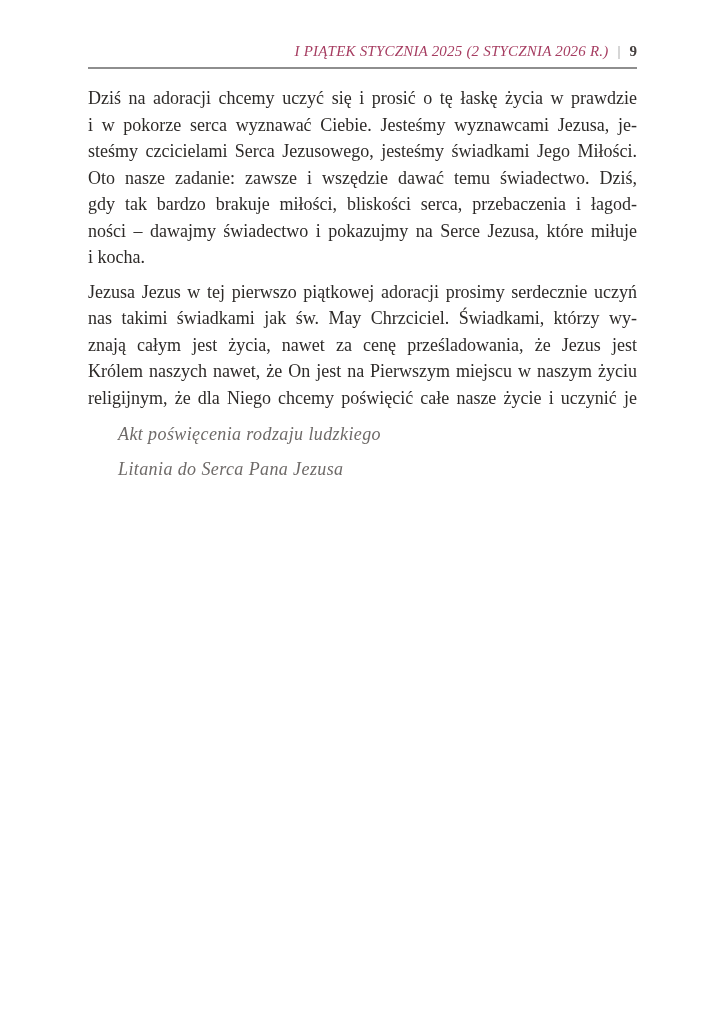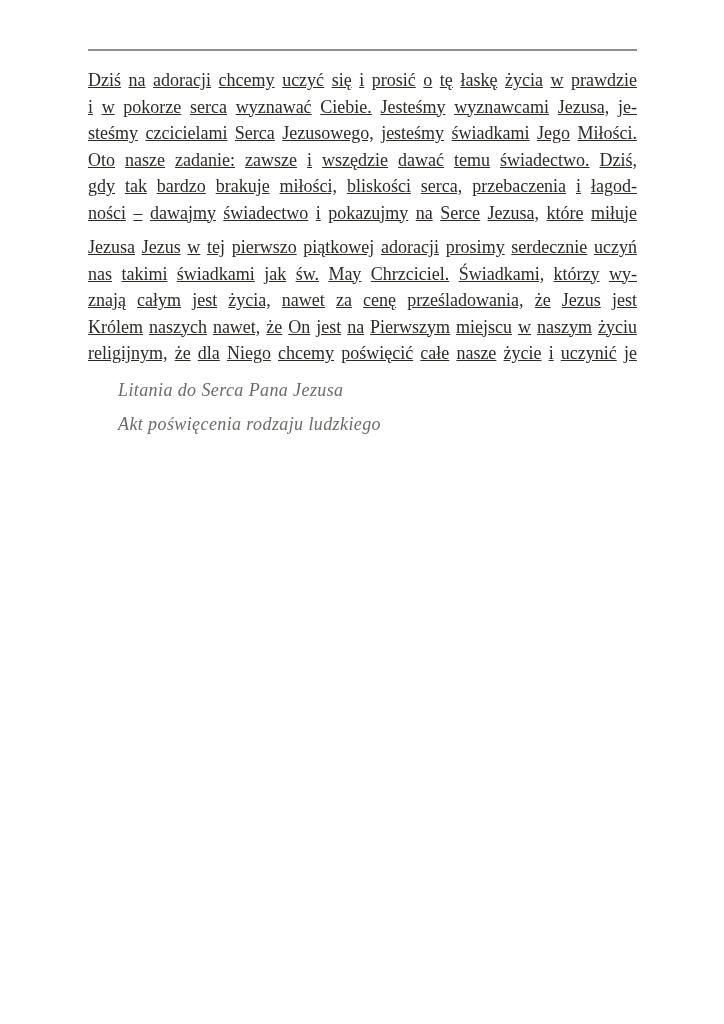--- a/index.html
+++ b/index.html
@@ -54,21 +54,20 @@
     margin-top: 16px;
     font-size: 18px;
     color: #2d2a28;
   }
   .para { margin: 0 0 8px 0; }
   .line { line-height: 26.5px; }
   .line-justify {
     display: flex;
     flex-wrap: nowrap;
     justify-content: space-between;
-    text-decoration: underline;
   }
   .line-last { text-align: left; }
   
   .references {
     padding-left: 30px;
     margin-top: 10px;
   }
   .ref {
     font-style: italic;
     color: #6e6a68;
@@ -77,20 +76,25 @@
     margin-bottom: 8px;
     letter-spacing: 0.4px;
   }
 </style>
 </head>
 <body>
 
 <div class="page">
   <div class="content">
 
+    <div class="page-header">
+      <span class="running-title">I PIĄTEK STYCZNIA 2025 (2 STYCZNIA 2026 R.)</span>
+      <span class="header-sep">|</span>
+      <span class="page-num">9</span>
+    </div>
 
     <div class="header-rule"></div>
 
     <div class="body-text">
       <div class="para">
           <div class="line line-justify">
             <span>Dziś</span>
             <span>na</span>
             <span>adoracji</span>
             <span>chcemy</span>
@@ -157,20 +161,21 @@
             <span>dawajmy</span>
             <span>świadectwo</span>
             <span>i</span>
             <span>pokazujmy</span>
             <span>na</span>
             <span>Serce</span>
             <span>Jezusa,</span>
             <span>które</span>
             <span>miłuje</span>
           </div>
+          <div class="line line-last">i kocha.</div>
         </div>
       <div class="para">
           <div class="line line-justify">
             <span>Jezusa</span>
             <span>Jezus</span>
             <span>w</span>
             <span>tej</span>
             <span>pierwszo</span>
             <span>piątkowej</span>
             <span>adoracji</span>
@@ -227,19 +232,19 @@
             <span>całe</span>
             <span>nasze</span>
             <span>życie</span>
             <span>i</span>
             <span>uczynić</span>
             <span>je</span>
           </div>
         </div>
 
       <div class="references">
+        <div class="ref">Akt poświęcenia rodzaju ludzkiego</div>
         <div class="ref">Litania do Serca Pana Jezusa</div>
-        <div class="ref">Akt poświęcenia rodzaju ludzkiego</div>
       </div>
     </div>
 
   </div>
 </div>
 
 </body></html>

